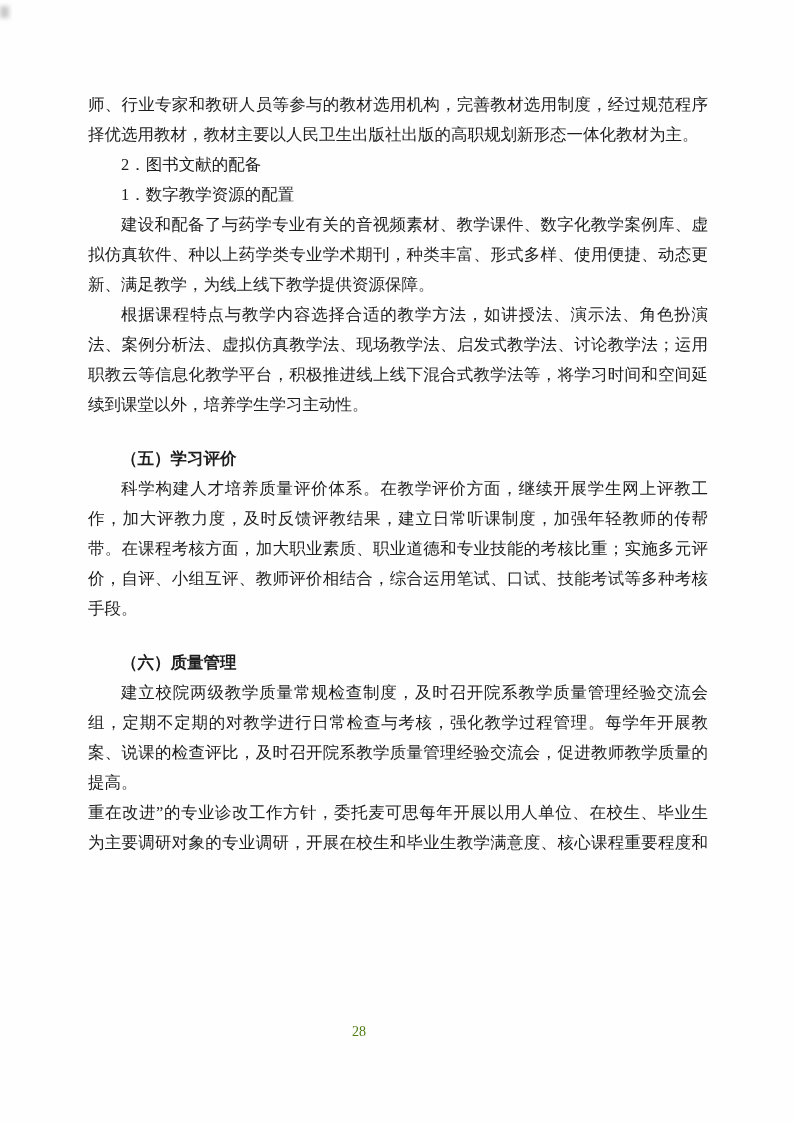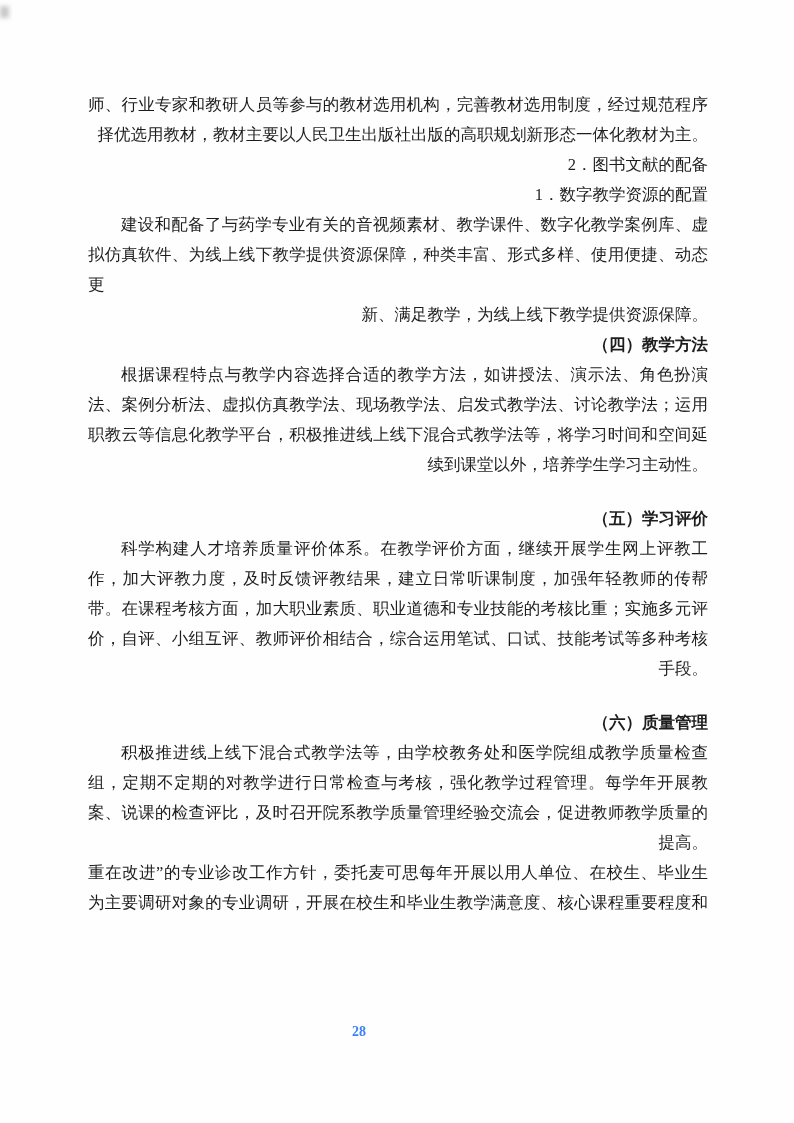--- a/index.html
+++ b/index.html
@@ -13,39 +13,38 @@
     overflow: hidden;
   }
   .content {
     position: absolute;
     left: 88px;
     top: 90px;
     width: 620px;
     font-size: 16.5px;
     line-height: 30px;
   }
-  .line { min-height: 30px; text-align: right; }
+  .line { min-height: 30px; text-align: left; }
   .j {
     text-align: justify;
     text-align-last: justify;
     text-justify: inter-character;
     word-break: break-all;
   }
   .ind { text-indent: 33px; }
   .hd { font-weight: bold; }
   .sp { margin-top: 24px; }
   .footer {
     position: absolute;
     top: 1024px;
     left: 0;
     width: 718px;
     text-align: center;
     font-size: 14px;
-    color: #3b82f6;
-    font-weight: bold;
+    color: #4d7c0f;
   }
   .smudge {
     position: absolute;
     left: 0px; top: 6px;
     width: 9px; height: 12px;
     background: #c9c9c9;
     filter: blur(2px);
   }
 </style>
 </head>
@@ -61,25 +60,24 @@
       <div class="line">择优选用教材，教材主要以人民卫生出版社出版的高职规划新形态一体化教材为主。</div>
     </div>
 
     <div class="line ind">2．图书文献的配备</div>
 
 
     <div class="line ind">1．数字教学资源的配置</div>
 
     <div>
       <div class="line j ind">建设和配备了与药学专业有关的音视频素材、教学课件、数字化教学案例库、虚</div>
-      <div class="line j">拟仿真软件、为线上线下教学提供资源保障，种类丰富、形式多样、使用便捷、动态更</div>
+      <div class="line j">拟仿真软件、种以上药学类专业学术期刊，种类丰富、形式多样、使用便捷、动态更</div>
       <div class="line">新、满足教学，为线上线下教学提供资源保障。</div>
     </div>
 
-    <div class="line ind hd">（四）教学方法</div>
 
     <div>
       <div class="line j ind">根据课程特点与教学内容选择合适的教学方法，如讲授法、演示法、角色扮演</div>
       <div class="line j">法、案例分析法、虚拟仿真教学法、现场教学法、启发式教学法、讨论教学法；运用</div>
       <div class="line j">职教云等信息化教学平台，积极推进线上线下混合式教学法等，将学习时间和空间延</div>
       <div class="line">续到课堂以外，培养学生学习主动性。</div>
     </div>
 
     <div class="line ind hd sp">（五）学习评价</div>
 
@@ -87,21 +85,21 @@
       <div class="line j ind">科学构建人才培养质量评价体系。在教学评价方面，继续开展学生网上评教工</div>
       <div class="line j">作，加大评教力度，及时反馈评教结果，建立日常听课制度，加强年轻教师的传帮</div>
       <div class="line j">带。在课程考核方面，加大职业素质、职业道德和专业技能的考核比重；实施多元评</div>
       <div class="line j">价，自评、小组互评、教师评价相结合，综合运用笔试、口试、技能考试等多种考核</div>
       <div class="line">手段。</div>
     </div>
 
     <div class="line ind hd sp">（六）质量管理</div>
 
     <div>
-      <div class="line j ind">积极推进线上线下混合式教学法等，由学校教务处和医学院组成教学质量检查</div>
+      <div class="line j ind">建立校院两级教学质量常规检查制度，及时召开院系教学质量管理经验交流会</div>
       <div class="line j">组，定期不定期的对教学进行日常检查与考核，强化教学过程管理。每学年开展教</div>
       <div class="line j">案、说课的检查评比，及时召开院系教学质量管理经验交流会，促进教师教学质量的</div>
       <div class="line">提高。</div>
     </div>
 
     <div>
       <div class="line j">重在改进”的专业诊改工作方针，委托麦可思每年开展以用人单位、在校生、毕业生</div>
       <div class="line j">为主要调研对象的专业调研，开展在校生和毕业生教学满意度、核心课程重要程度和</div>
     </div>
 

